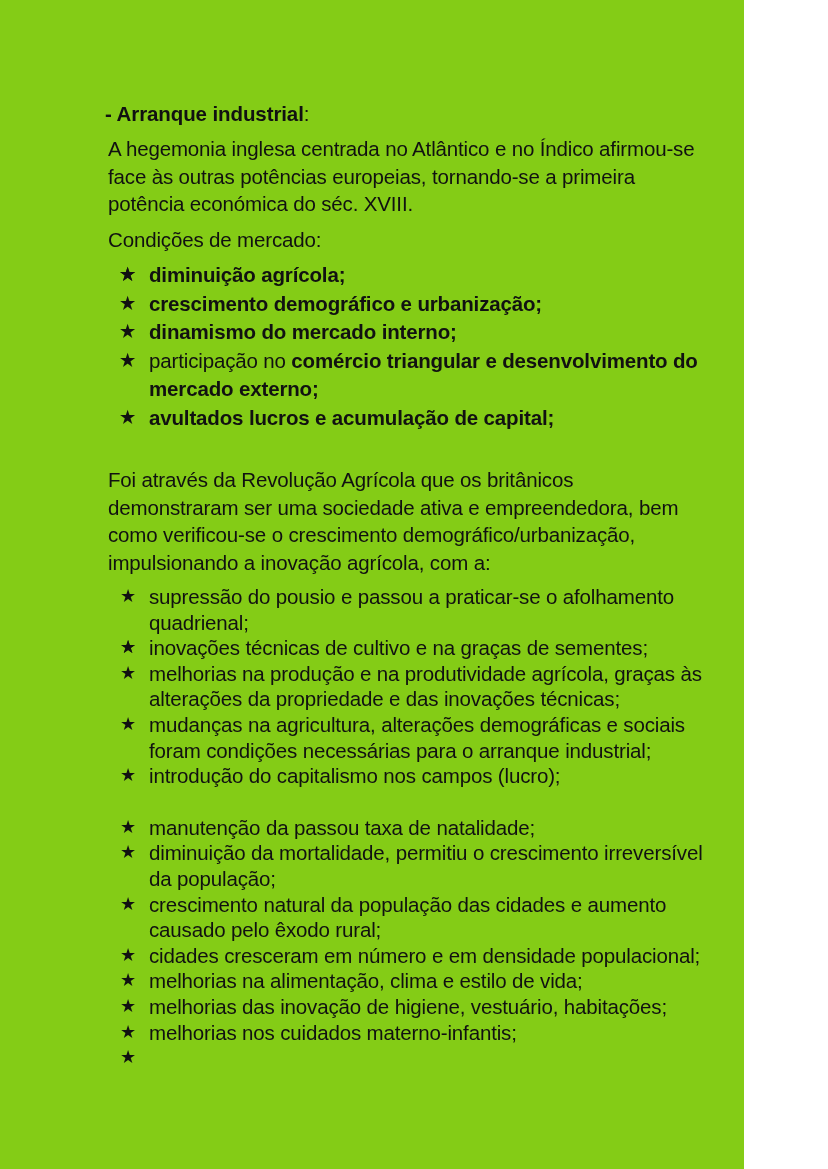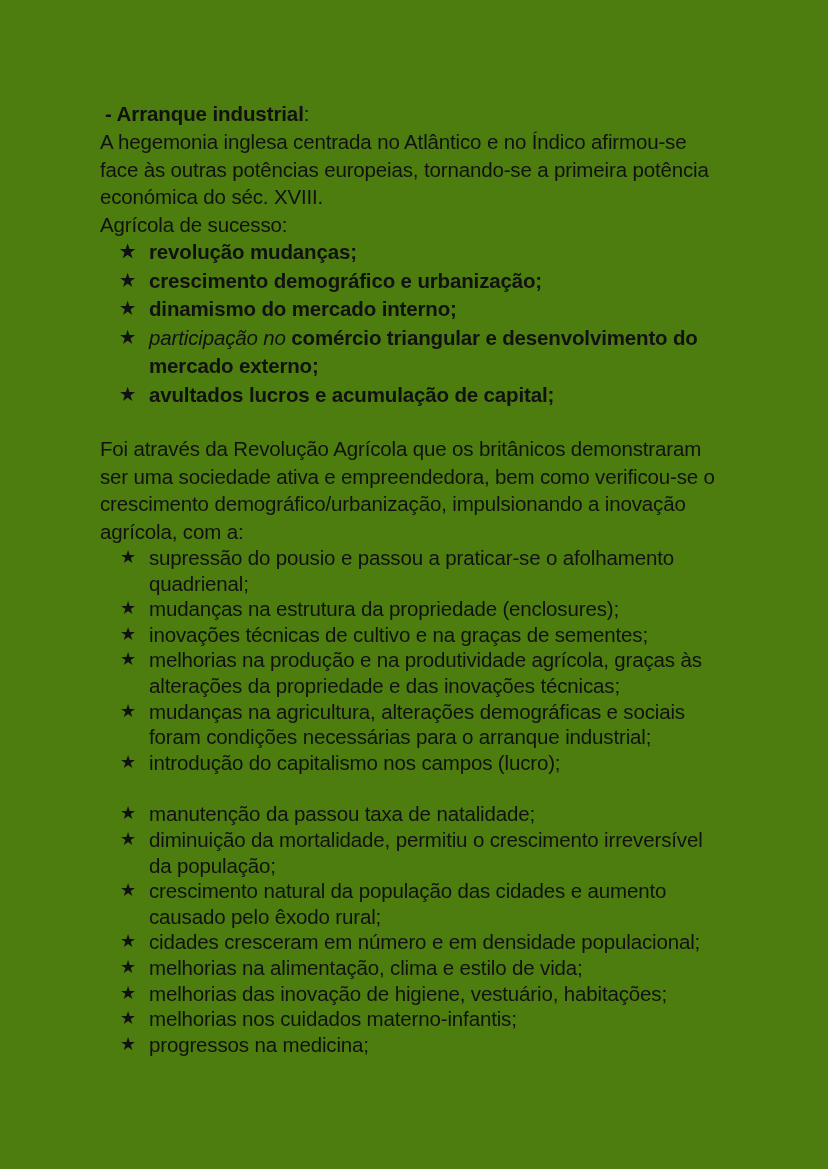--- a/index.html
+++ b/index.html
@@ -15,23 +15,23 @@
     overflow: hidden;
     font-family: "Liberation Sans", sans-serif;
     color: #111111;
     -webkit-font-smoothing: antialiased;
   }
 
   .page {
     position: absolute;
     left: 0;
     top: 0;
-    width: 828px;
+    width: 744px;
     height: 1169px;
-    background: #4d7c0f;
+    background: #84cc16;
     box-sizing: border-box;
     padding: 100px 43px 40px 100px;
   }
 
   .doc {
     width: 616px;
   }
 
   
   .section {
@@ -52,21 +52,21 @@
   }
   .heading .tail {
     font-weight: normal;
   }
 
   .para {
     font-size: 20.5px;
     line-height: 27.5px;
     font-weight: normal;
     letter-spacing: -0.15px;
-    margin: 0;
+    margin: 8px;
     text-align: left;
   }
 
   
   ul.bullets {
     list-style: none;
     margin: 0;
     padding: 0;
   }
   ul.bullets > li {
@@ -88,21 +88,20 @@
   
   ul.strong-list > li {
     font-weight: bold;
     line-height: 28.5px;
   }
   ul.strong-list > li .star {
     font-size: 17px;
   }
   ul.strong-list > li .lead {
     font-weight: normal;
-    font-style: italic;
   }
 
   
   ul.plain-list > li {
     font-weight: normal;
     line-height: 25.6px;
   }
 
   
   ul.strong-list {
@@ -116,28 +115,28 @@
 <body>
 
 <div class="page">
   <div class="doc">
 
     <div class="section">
       <p class="heading"><span>- Arranque industrial</span><span class="tail">:</span></p>
 
       <p class="para">A hegemonia inglesa centrada no Atlântico e no Índico afirmou-se face às outras potências europeias, tornando-se a primeira potência económica do séc. XVIII.</p>
 
-      <p class="para">Agrícola de sucesso:</p>
+      <p class="para">Condições de mercado:</p>
 
       <ul class="bullets strong-list">
         <li>
           <span class="star">★</span><span class="lead"></span>
         </li>
         <li>
-          <span class="star">★</span><span class="lead"></span><span>revolução mudanças;</span>
+          <span class="star">★</span><span class="lead"></span><span>diminuição agrícola;</span>
         </li>
         <li>
           <span class="star">★</span><span class="lead"></span><span>crescimento demográfico e urbanização;</span>
         </li>
         <li>
           <span class="star">★</span><span class="lead"></span><span>dinamismo do mercado interno;</span>
         </li>
         <li>
           <span class="star">★</span><span class="lead">participação no </span><span>comércio triangular e desenvolvimento do mercado externo;</span>
         </li>
@@ -150,21 +149,21 @@
     <div class="gap"></div>
 
     <div class="section">
       <p class="para">Foi através da Revolução Agrícola que os britânicos demonstraram ser uma sociedade ativa e empreendedora, bem como verificou-se o crescimento demográfico/urbanização, impulsionando a inovação agrícola, com a:</p>
 
       <ul class="bullets plain-list">
         <li>
           <span class="star">★</span><span>supressão do pousio e passou a praticar-se o afolhamento quadrienal;</span>
         </li>
         <li>
-          <span class="star">★</span><span>mudanças na estrutura da propriedade (enclosures);</span>
+          <span class="star">★</span>
         </li>
         <li>
           <span class="star">★</span><span>inovações técnicas de cultivo e na graças de sementes;</span>
         </li>
         <li>
           <span class="star">★</span><span>melhorias na produção e na produtividade agrícola, graças às alterações da propriedade e das inovações técnicas;</span>
         </li>
         <li>
           <span class="star">★</span><span>mudanças na agricultura, alterações demográficas e sociais foram condições necessárias para o arranque industrial;</span>
         </li>
@@ -194,19 +193,19 @@
         <li>
           <span class="star">★</span><span>melhorias na alimentação, clima e estilo de vida;</span>
         </li>
         <li>
           <span class="star">★</span><span>melhorias das inovação de higiene, vestuário, habitações;</span>
         </li>
         <li>
           <span class="star">★</span><span>melhorias nos cuidados materno-infantis;</span>
         </li>
         <li>
-          <span class="star">★</span><span>progressos na medicina;</span>
+          <span class="star">★</span>
         </li>
       </ul>
     </div>
 
   </div>
 </div>
 
 </body></html>

